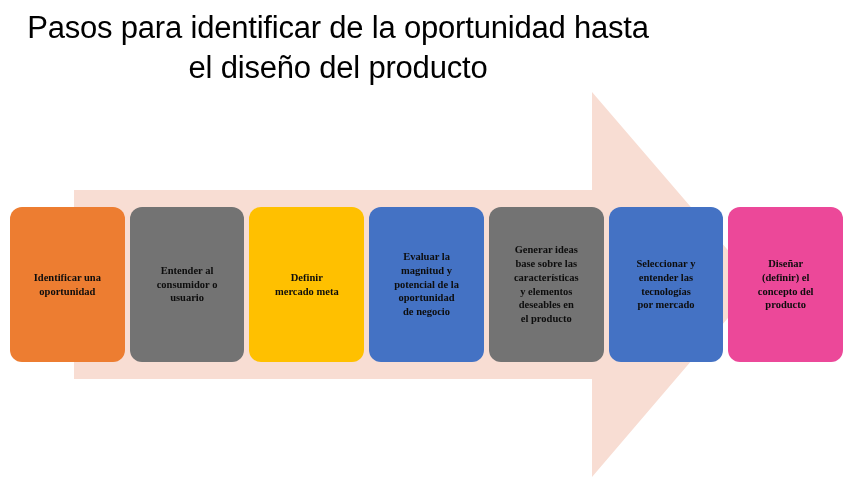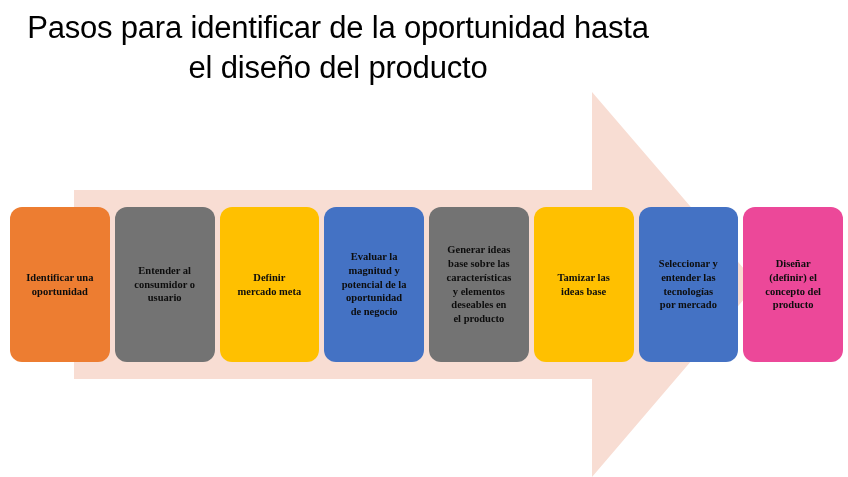--- a/index.html
+++ b/index.html
@@ -118,24 +118,20 @@
 
     <div class="step-box c-gray">
       <span class="step-label">Generar ideas
 base sobre las
 características
 y elementos
 deseables en
 el producto</span>
     </div>
 
-    <div class="step-box c-yellow">
-      <span class="step-label">Tamizar las
-ideas base</span>
-    </div>
 
     <div class="step-box c-blue">
       <span class="step-label">Seleccionar y
 entender las
 tecnologías
 por mercado</span>
     </div>
 
     <div class="step-box c-green">
       <span class="step-label">Diseñar

